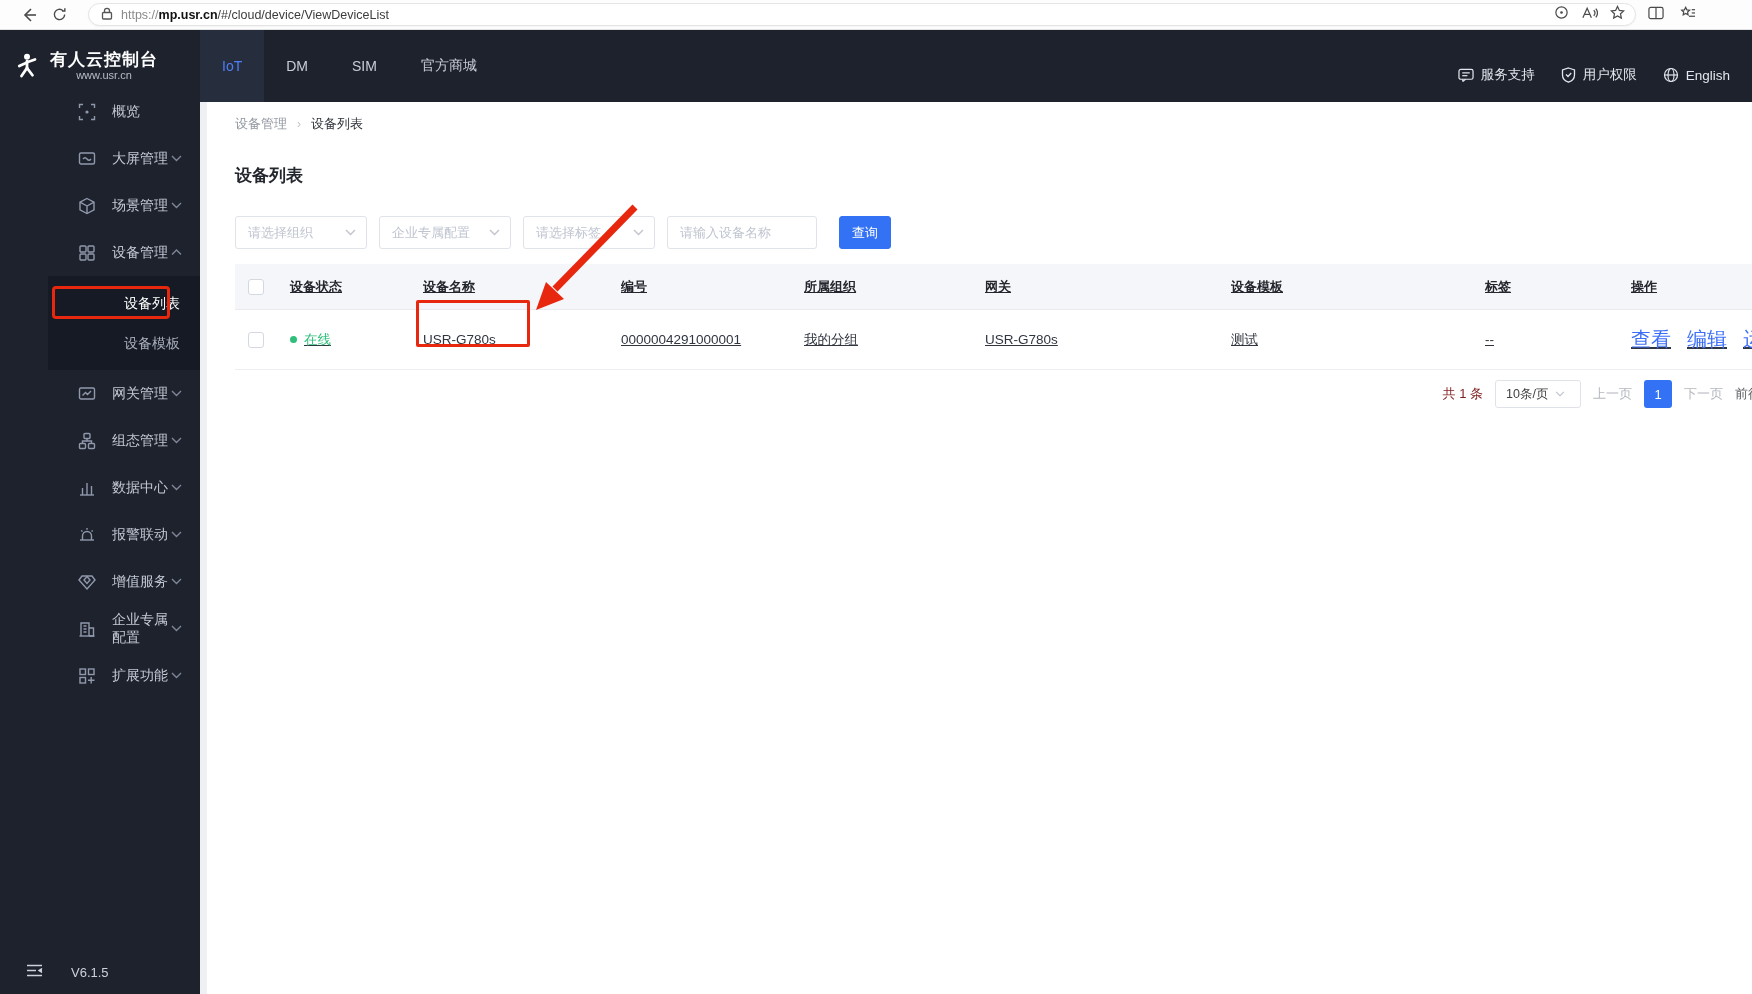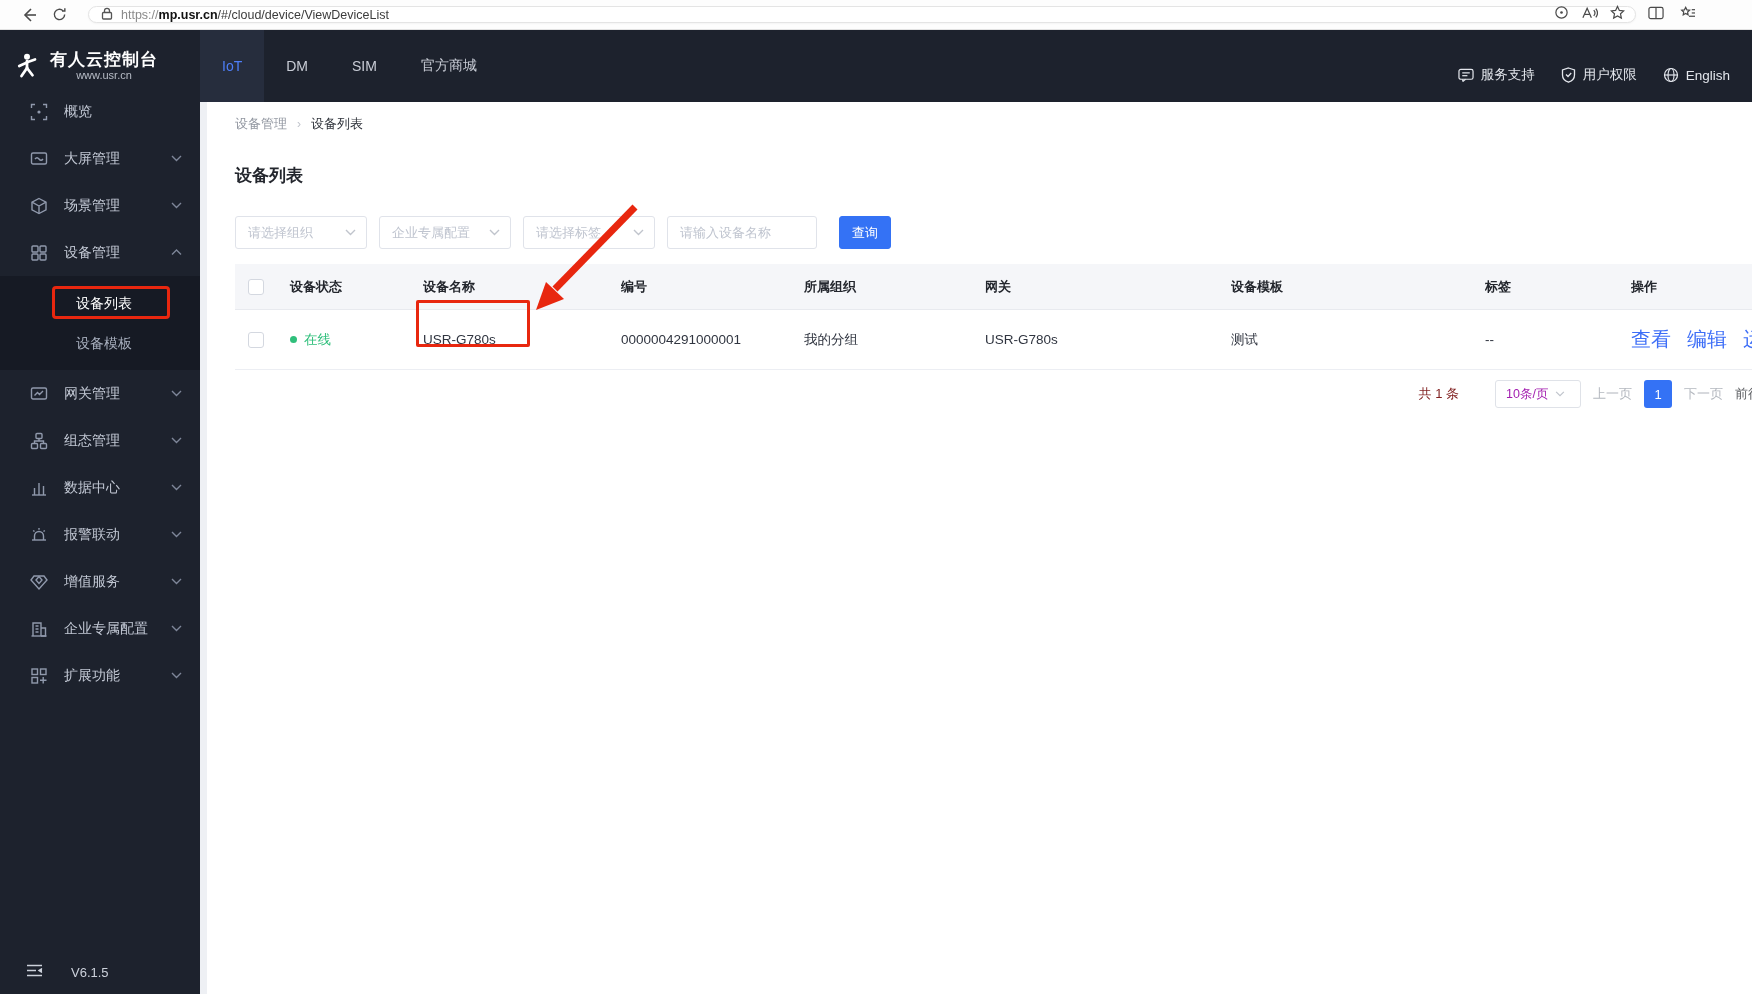--- a/index.html
+++ b/index.html
@@ -4,21 +4,21 @@
 <style>
   * { margin:0; padding:0; box-sizing:border-box; }
   html,body { width:1752px; height:994px; overflow:hidden; }
   body { font-family:"Liberation Sans","DejaVu Sans",sans-serif; background:#fff; position:relative; }
 
   
   .browser-bar { position:absolute; left:0; top:0; width:1752px; height:30px; background:#fdfdfd; border-bottom:1px solid #e2e2e2; display:flex; align-items:center; }
   .bicon { width:30px; height:22px; display:flex; align-items:center; justify-content:center; color:#4a4a4a; flex:0 0 auto; cursor:pointer; }
   .bicon svg { display:block; }
   .back { margin-left:14px; font-size:17px; }
-  .addr-pill { margin-left:14px; width:1548px; height:17px; border:1px solid #e4e4e4; border-radius:12px; background:#fff; display:flex; align-items:center; box-shadow:0 1px 2px rgba(0,0,0,.04); }
+  .addr-pill { margin-left:14px; width:1548px; height:23px; border:1px solid #e4e4e4; border-radius:12px; background:#fff; display:flex; align-items:center; box-shadow:0 1px 2px rgba(0,0,0,.04); }
   .lock { margin-left:12px; color:#555; }
   .url { font-size:12.5px; color:#444; margin-left:8px; white-space:nowrap; flex:1 1 auto; }
   .url .scheme { color:#8a8a8a; }
   .url .domain { color:#111; font-weight:bold; }
   .url .path { color:#3c3c3c; }
   .pill-icons { display:flex; align-items:center; gap:12px; margin-right:10px; color:#4a4a4a; }
   .bar-right { display:flex; align-items:center; gap:16px; margin-left:12px; color:#4a4a4a; }
 
   
   .topnav { position:absolute; left:0; top:30px; width:1752px; height:72px; background:#1d222d; display:flex; align-items:stretch; z-index:2; }
@@ -28,21 +28,21 @@
   .brand-sub { font-size:11px; color:#b7bcc6; line-height:13px; }
   .tabs { display:flex; align-items:stretch; }
   .tab { display:flex; align-items:center; padding:0 22px; color:#c9cdd6; font-size:14px; cursor:pointer; }
   .tab.active { background:#262d3d; color:#4e7ef7; }
   .topnav-spacer { flex:1 1 auto; }
   .nav-links { display:flex; align-items:center; gap:26px; padding-right:22px; }
   .nav-link { display:flex; align-items:center; gap:7px; color:#e3e6ec; font-size:13.5px; cursor:pointer;margin-top:18px; }
   .nav-link svg { display:block; }
 
   
-  .sidebar { position:absolute; left:0; top:86px; width:200px; height:908px; background:#1d222d; z-index:2; }
+  .sidebar { position:absolute; left:0; top:86px; width:200px; height:908px; background:#1d222d; z-index:2;padding-left:48px; }
   .side-menu { padding-top:2px; }
   .side-item { height:47px; display:flex; align-items:center; padding:0 18px 0 30px; color:#c2c8d4; font-size:14px; cursor:pointer; position:relative; }
   .side-item .si { width:18px; height:18px; flex:0 0 auto; margin-right:16px; }
   .side-item .chev { margin-left:auto; color:#7e8699; }
   .side-sub { background:#161a24; padding:8px 0 6px 0; }
   .side-sub-item { height:40px; display:flex; align-items:center; padding-left:76px; font-size:14px; color:#a7aebd; cursor:pointer; }
   .side-sub-item.active { color:#ffffff; }
   .side-footer { position:absolute; left:0; bottom:0; width:200px; height:44px; display:flex; align-items:center; padding-left:26px; color:#ccd1db; font-size:13px; }
   .side-footer .ver { margin-left:28px; }
 
@@ -70,39 +70,39 @@
   .inp-ph { font-size:13px; color:#bfc4cf; white-space:nowrap; }
   .btn-search { width:52px; height:33px; }
 
   .hscroll { margin-top:15px; overflow:hidden; width:1517px; }
   .tbl { min-width:1620px; }
   .trow { display:flex; align-items:center; }
   .thead { height:46px; background:#f5f6f9; border-bottom:1px solid #e8eaef; }
   .thead .cell { font-size:13px; font-weight:bold; color:#23262d; }
   .tbody-row { height:60px; border-bottom:1px solid #eceef3; }
   .tbody-row .cell { font-size:13.5px; color:#303540; }
-  .cell { padding-right:8px; white-space:nowrap; overflow:hidden; flex:0 0 auto; }
+  .cell { padding-right:8px; white-space:nowrap; overflow:hidden; flex:0 0 auto;text-decoration:underline; }
   .c-check { width:46px; padding-left:13px; }
   .c-status { width:142px; padding-left:9px; }
   .c-name { width:198px; }
   .c-sn { width:183px; }
   .c-org { width:181px; }
   .c-gw { width:246px; }
   .c-tpl { width:254px; }
   .c-tag { width:146px; }
   .c-act { width:220px; }
   .checkbox { width:16px; height:16px; border:1px solid #d4d8e0; border-radius:3px; background:#fff; cursor:pointer; }
   .status-online { color:#2fbf7b; display:flex; align-items:center; gap:7px; }
   .dot { width:7px; height:7px; border-radius:50%; background:#2fbf7b; }
   .links { display:flex; gap:16px; }
   .tlink { color:#3d6ef7; font-size:20px; cursor:pointer; white-space:nowrap; }
 
   .pager { margin-top:10px; width:1526px; display:flex; justify-content:flex-end; align-items:center; gap:12px; font-size:13px; color:#606266; }
   .pager-total { color:#7f1d1d; }
-  .page-size { width:86px; height:28px; border:1px solid #dfe2e8; border-radius:3px; display:flex; align-items:center; padding:0 8px 0 10px; cursor:pointer; color:#a21caf;margin-left:24px; }
+  .page-size { width:86px; height:28px; border:1px solid #dfe2e8; border-radius:3px; display:flex; align-items:center; padding:0 8px 0 10px; cursor:pointer; color:#404040; }
   .page-size span { flex:1 1 auto; font-size:12.5px; }
   .pg-prev,.pg-next { color:#b4b8bf; cursor:pointer; }
   .pg-num { width:28px; height:28px; border-radius:3px; background:#3472f5; color:#fff; display:flex; align-items:center; justify-content:center; font-size:13px; cursor:pointer; }
   .pg-goto { color:#606266; white-space:nowrap; }
 
   
   .anno { position:absolute; z-index:9; pointer-events:none; }
   .anno-box1 { left:52px; top:286px; width:118px; height:33px; border:3px solid #e8270f; border-radius:4px; }
   .anno-box2 { left:416px; top:300px; width:114px; height:47px; border:3px solid #e8270f; border-radius:2px; }
   .anno-arrow { left:505px; top:193px; width:170px; height:135px; }

